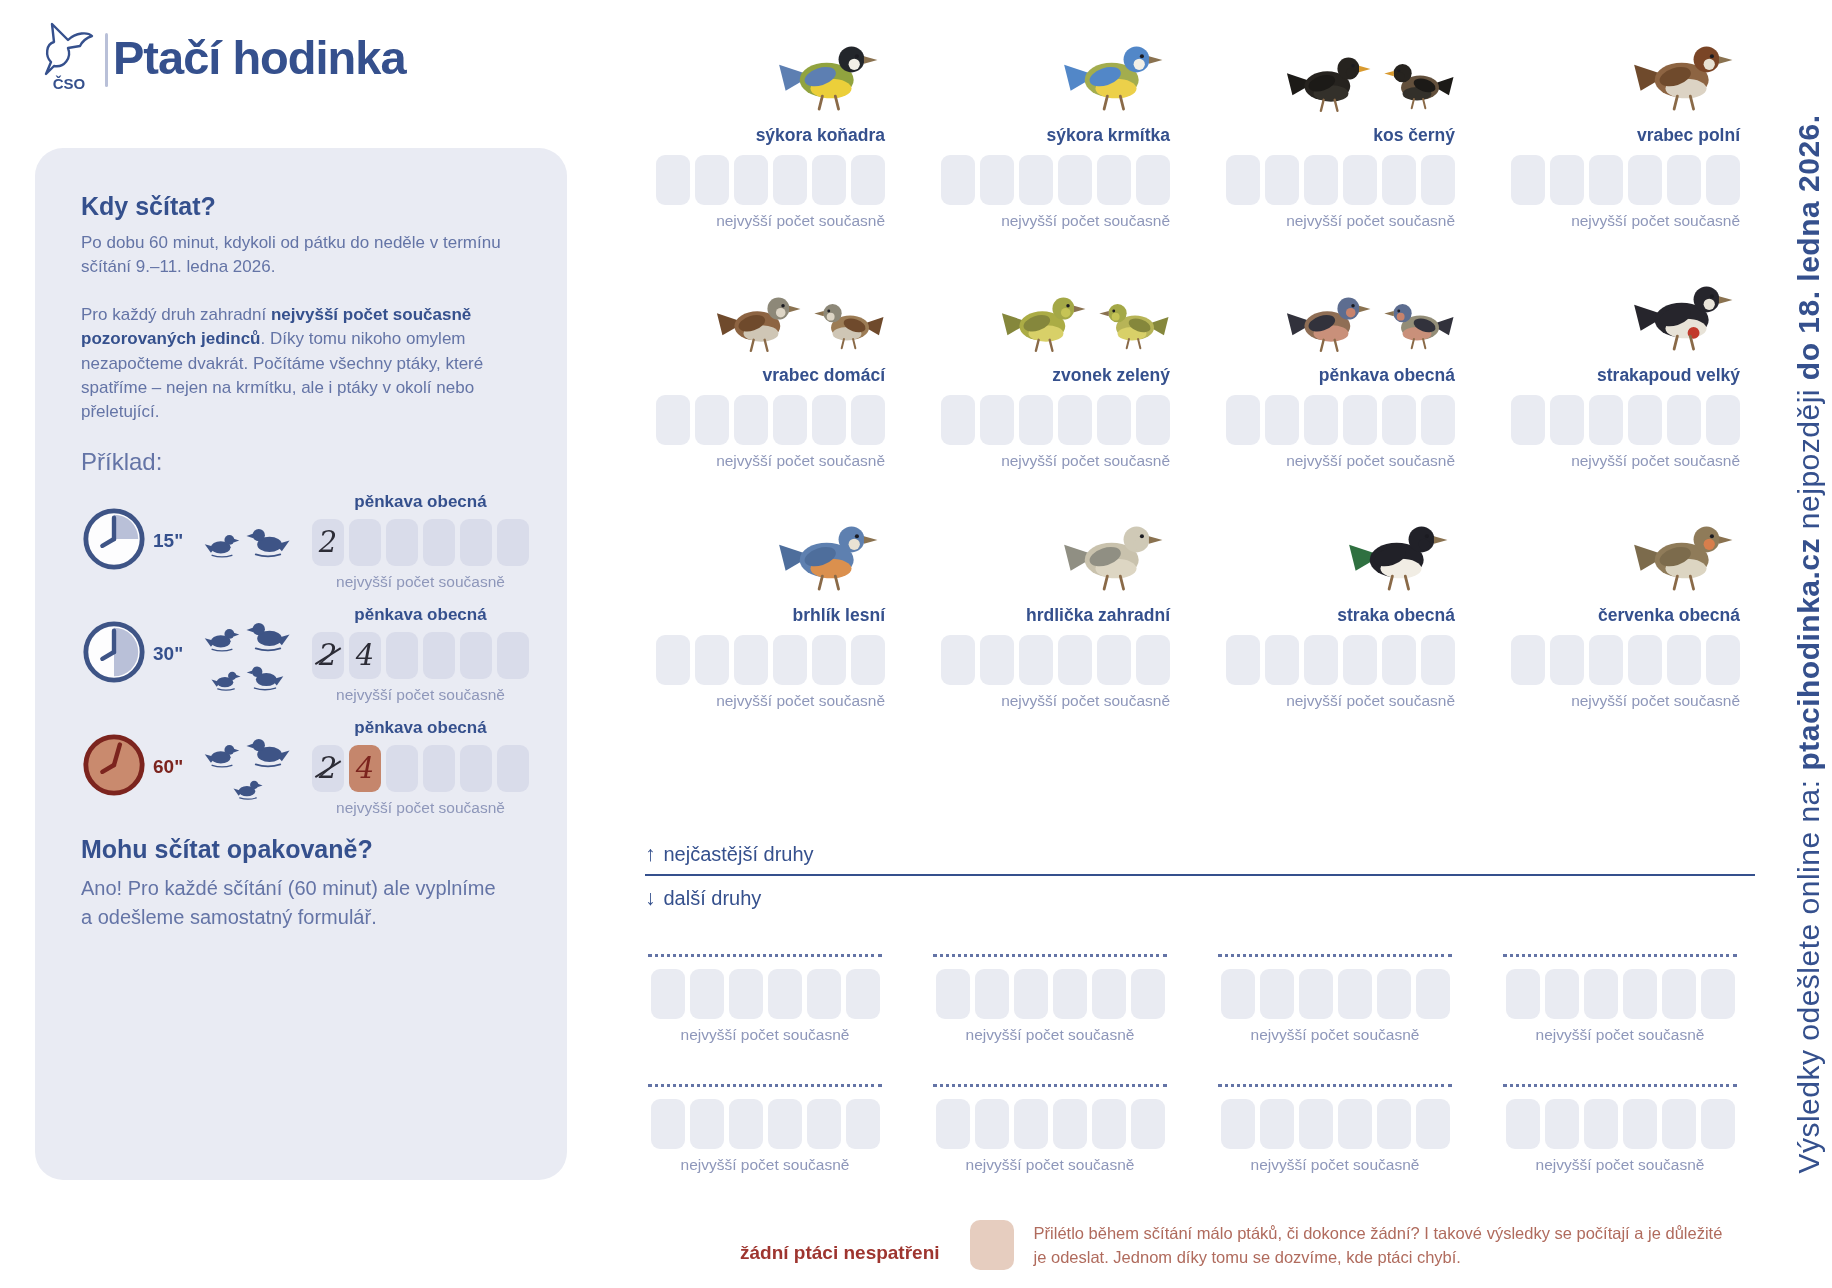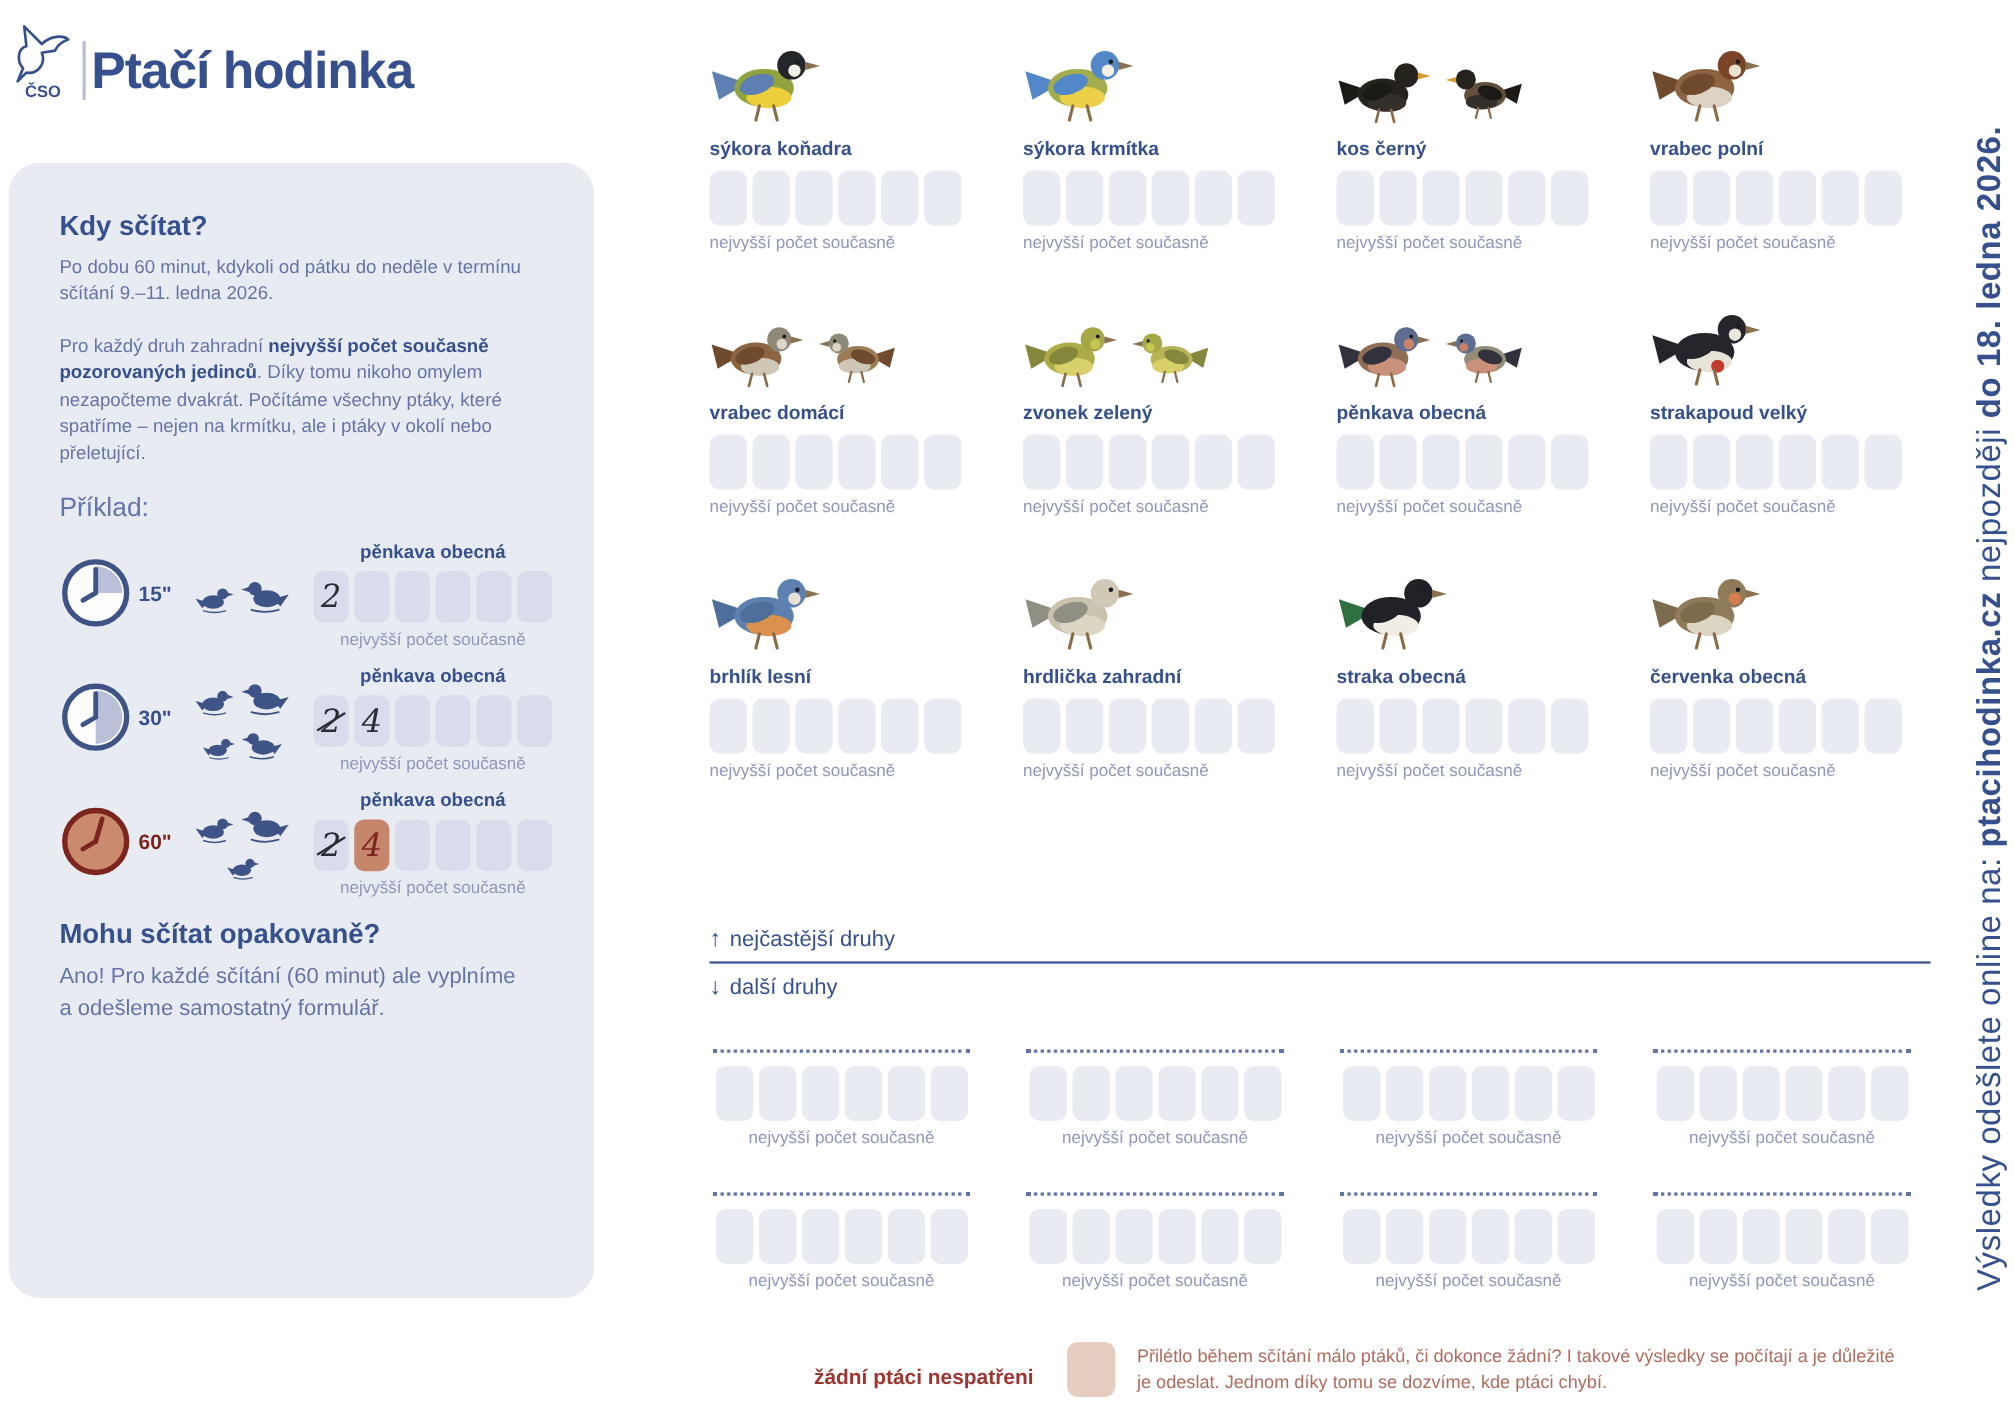--- a/index.html
+++ b/index.html
@@ -1,28 +1,28 @@
 <!DOCTYPE html>
 <html lang="cs" style="--accent: #35508d; --body: #6474a6; --caption: #8e97ba; --panel: #e9ebf3; --boxw: #e9ebf2; --boxp: #d9dcea; --silhouette: #3e5486; --wedge: #b9c0d8; --highlight: #c5866c; --clockfill: #c98a6e; --darkred: #7c241e; --labelred: #9e352f; --notered: #b06b5d; --tan: #e6cdbf;"><head>
 <meta charset="utf-8">
 <style>
   *{margin:0;padding:0;box-sizing:border-box}
   html,body{background:#fff}
   body{font-family:"Liberation Sans",sans-serif;color:#35508d}
   .page{position:relative;width:1832px;height:1288px;background:#fff;overflow:hidden}
 
   
-  .header{position:absolute;left:8px;top:18px;display:flex;align-items:flex-end;gap:5px}
+  .header{position:absolute;left:38px;top:18px;display:flex;align-items:center;gap:5px}
   .logo{display:flex;flex-direction:column;align-items:center;color:var(--accent);font-weight:bold;font-size:15px;line-height:1}
   .logo svg{display:block}
   .logo-divider{width:3px;height:54px;background:#b9c0d8;margin-top:10px;border-radius:2px}
   .title{font-size:47px;font-weight:bold;color:var(--accent);letter-spacing:-1px;margin-top:6px}
 
   
-  .panel{position:absolute;left:8px;top:148px;width:532px;height:1032px;background:var(--panel);border-radius:28px;padding:44px 38px 0 46px}
+  .panel{position:absolute;left:35px;top:148px;width:532px;height:1032px;background:var(--panel);border-radius:28px;padding:44px 38px 0 46px}
   .sec-h{font-size:25px;font-weight:bold;color:var(--accent);margin-bottom:10px}
   .sec-b{display:block;font-size:17px;line-height:1.42;color:var(--body);margin-bottom:24px}
   .sec-b b{color:var(--accent)}
   .example-label{font-size:24px;color:var(--body);margin:4px 0 16px}
   .ex-row{display:flex;align-items:center;margin-bottom:14px}
   .ex-clock{flex:0 0 68px}
   .ex-time{font-weight:bold;font-size:19px;color:var(--accent);width:40px;margin-left:4px}
   .ex-time.red{color:var(--darkred)}
   .ex-birds{width:118px;display:flex;align-items:flex-end;justify-content:center;flex-wrap:wrap;gap:1px}
   .ex-right{display:flex;flex-direction:column;align-items:center;margin-left:8px}
@@ -40,21 +40,21 @@
 
   
   .start-count{position:absolute;left:12px;top:1202px;width:612px}
   .start-bold{font-weight:bold;font-size:31px;color:var(--accent)}
   .start-rest{font-size:29px;color:var(--body);font-weight:normal;margin-left:6px}
   .start-line{border-bottom:3px solid var(--body);margin-top:16px;width:600px}
 
   
   .main{position:absolute;left:645px;top:14px;width:1110px}
   .species-grid{display:grid;grid-template-columns:repeat(4,240px);column-gap:45px;row-gap:24px}
-  .sp-card{display:flex;flex-direction:column;align-items:flex-start}
+  .sp-card{display:flex;flex-direction:column;align-items:flex-end}
   .sp-img{height:106px;display:flex;align-items:flex-end;justify-content:center;gap:2px}
   .sp-img .b2{transform:scaleX(-1)}
   .sp-name{font-weight:bold;font-size:17.5px;color:var(--accent);margin:5px 0 9px;white-space:nowrap}
   .divider-block{margin-top:132px}
   .div-row{font-size:20px;color:var(--accent);display:flex;align-items:center;gap:8px;margin:4px 0}
   .div-row .arrow{font-size:21px}
   .div-line{border:none;border-top:2.5px solid var(--accent);margin:8px 0 10px}
   .blank-grid{display:grid;grid-template-columns:repeat(4,240px);column-gap:45px;row-gap:40px;margin-top:44px}
   .blank-card{display:flex;flex-direction:column;align-items:center}
   .dotted{width:234px;border-top:3px dotted var(--body);margin-bottom:12px;height:0}

